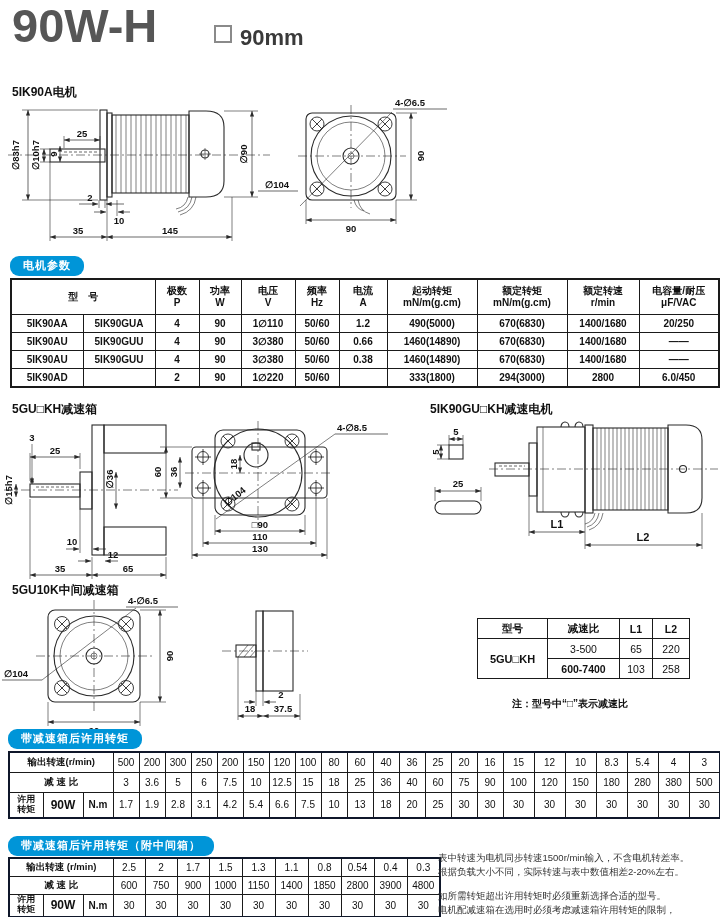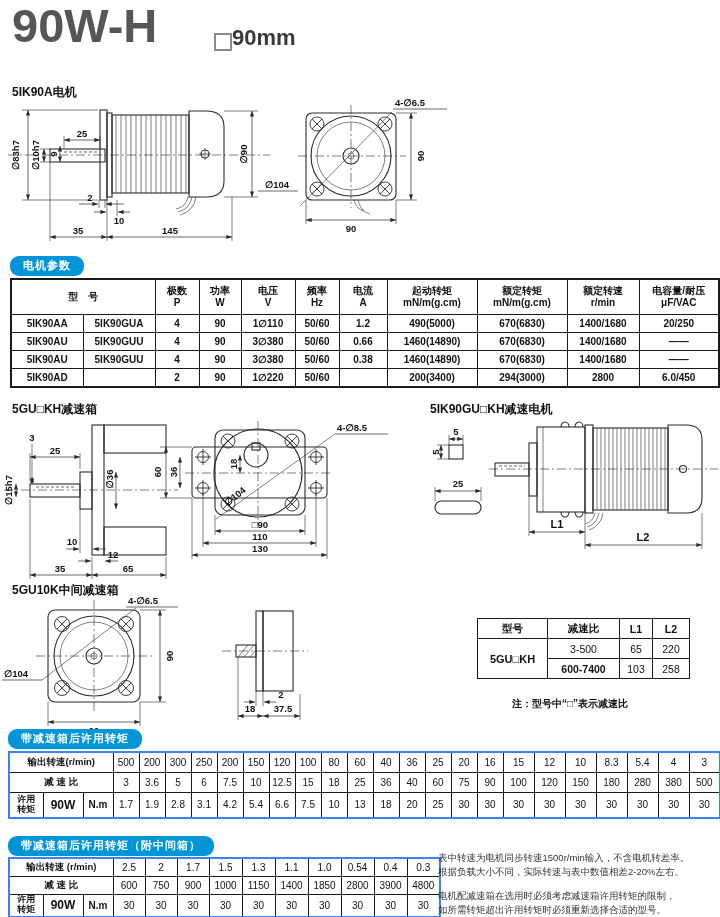--- a/index.html
+++ b/index.html
@@ -1,35 +1,35 @@
 <!DOCTYPE html>
 <html><head>
 <meta charset="utf-8">
 <style>
   html,body{margin:0;padding:0;background:#fff;}
   #page{position:relative;width:720px;height:917px;background:#fff;overflow:hidden;
         font-family:"Liberation Sans",sans-serif;color:#111;}
   .abs{position:absolute;}
   
   .main-title{font-size:47px;font-weight:900;color:#565656;letter-spacing:0px;line-height:1;margin:0;}
-  .frame-wrap{display:flex;align-items:flex-end;}
+  .frame-wrap{display:flex;align-items:flex-start;gap:8px;}
   .frame-square{width:14px;height:14px;border:2px solid #8a8a8a;display:inline-block;}
   .frame-size{font-size:22px;font-weight:800;color:#3a3a3a;}
   
   .dwg-label{font-size:12px;font-weight:700;color:#111;}
   .badge{display:inline-block;background:#0095d8;color:#fff;font-size:11px;font-weight:700;
          padding:2px 13px 3px;border-radius:9px;letter-spacing:1px;}
   
   table{border-collapse:collapse;table-layout:fixed;}
   th,td{padding:0;text-align:center;vertical-align:middle;overflow:hidden;white-space:nowrap;}
   .mtable{width:708px;border:2px solid #1a1a1a;}
   .mtable th,.mtable td{border:1px solid #1a1a1a;}
   .mtable thead th{height:34px;font-size:10px;line-height:1.25;font-weight:700;}
   .mtable tbody td{height:17px;font-size:10px;font-weight:700;}
-  .ttable{border:2px solid #3b82f6;}
+  .ttable{border:2px solid #0f172a;}
   .ttable th,.ttable td{border:1px solid #1a1a1a;}
   .ttable th{font-size:9.5px;font-weight:700;}
   .ttable td{font-size:10px;font-weight:400;}
   .ttable .allow{font-size:9px;line-height:1.1;}
   .ttable .pw{font-size:12px;}
   .ttable .un{font-size:10px;}
   .gtable{width:212px;border:1.5px solid #1a1a1a;}
   .gtable th,.gtable td{border:1px solid #1a1a1a;height:19px;}
   .gtable th{font-size:10.5px;font-weight:700;}
   .gtable td{font-size:10.5px;font-weight:400;}
@@ -258,21 +258,21 @@
           <td>——</td>
         </tr>
       <tr>
           <td>5IK90AD</td>
           <td></td>
           <td>2</td>
           <td>90</td>
           <td>1∅220</td>
           <td>50/60</td>
           <td></td>
-          <td>200(3400)</td>
+          <td>333(1800)</td>
           <td>294(3000)</td>
           <td>2800</td>
           <td>6.0/450</td>
         </tr>
     </tbody>
   </table>
 
   <div class="abs dwg-label" style="left:12px;top:401px;">5GU□KH减速箱</div>
   <div class="abs dwg-label" style="left:430px;top:401px;">5IK90GU□KH减速电机</div>
 
@@ -645,21 +645,21 @@
     </colgroup>
     <tbody>
         <tr style="height:18px;">
       <th colspan="3">输出转速 (r/min)</th>
     <td>2.5</td>
           <td>2</td>
           <td>1.7</td>
           <td>1.5</td>
           <td>1.3</td>
           <td>1.1</td>
-          <td>1.0</td>
+          <td>0.8</td>
           <td>0.54</td>
           <td>0.4</td>
           <td>0.3</td>
         </tr>
     <tr style="height:18px;">
       <th colspan="3">减 速 比</th>
     <td>600</td>
           <td>750</td>
           <td>900</td>
           <td>1000</td>
@@ -689,17 +689,17 @@
           <td>30</td>
         </tr>
   </tbody>
     </table>
 
   <div class="abs note-par" style="left:438px;top:851px;width:280px;">
     <div>表中转速为电机同步转速1500r/min输入，不含电机转差率。</div>
     <div>根据负载大小不同，实际转速与表中数值相差2-20%左右。</div>
   </div>
   <div class="abs note-par" style="left:438px;top:889px;width:280px;">
+    <div>如所需转矩超出许用转矩时必须重新选择合适的型号。</div>
     <div>电机配减速箱在选用时必须考虑减速箱许用转矩的限制，</div>
-    <div>如所需转矩超出许用转矩时必须重新选择合适的型号。</div>
   </div>
 
 </div>
 
 </body></html>

